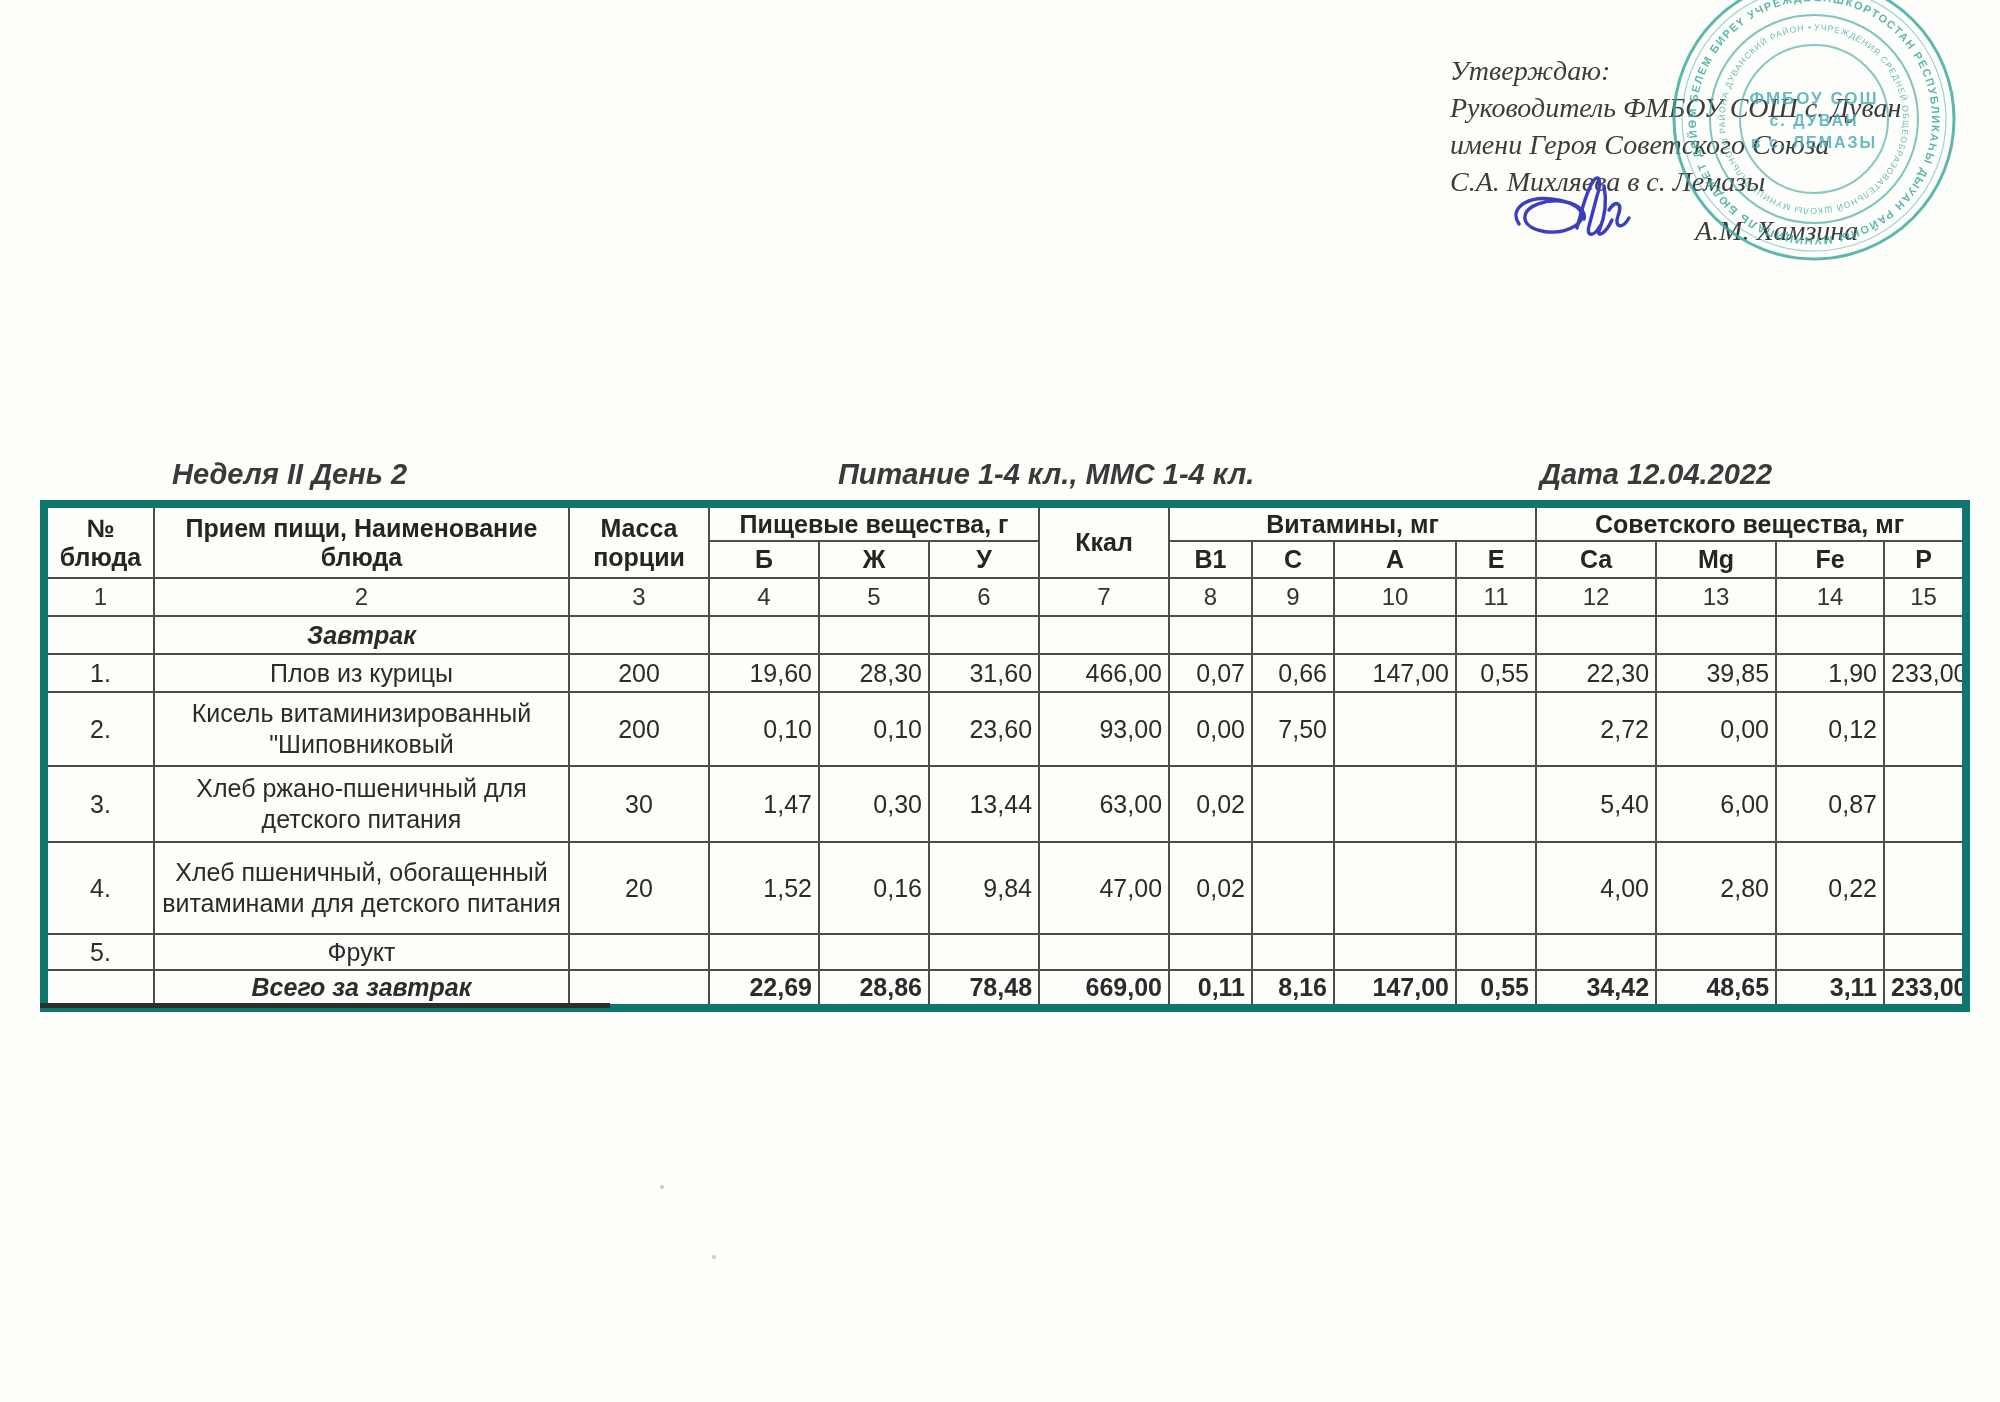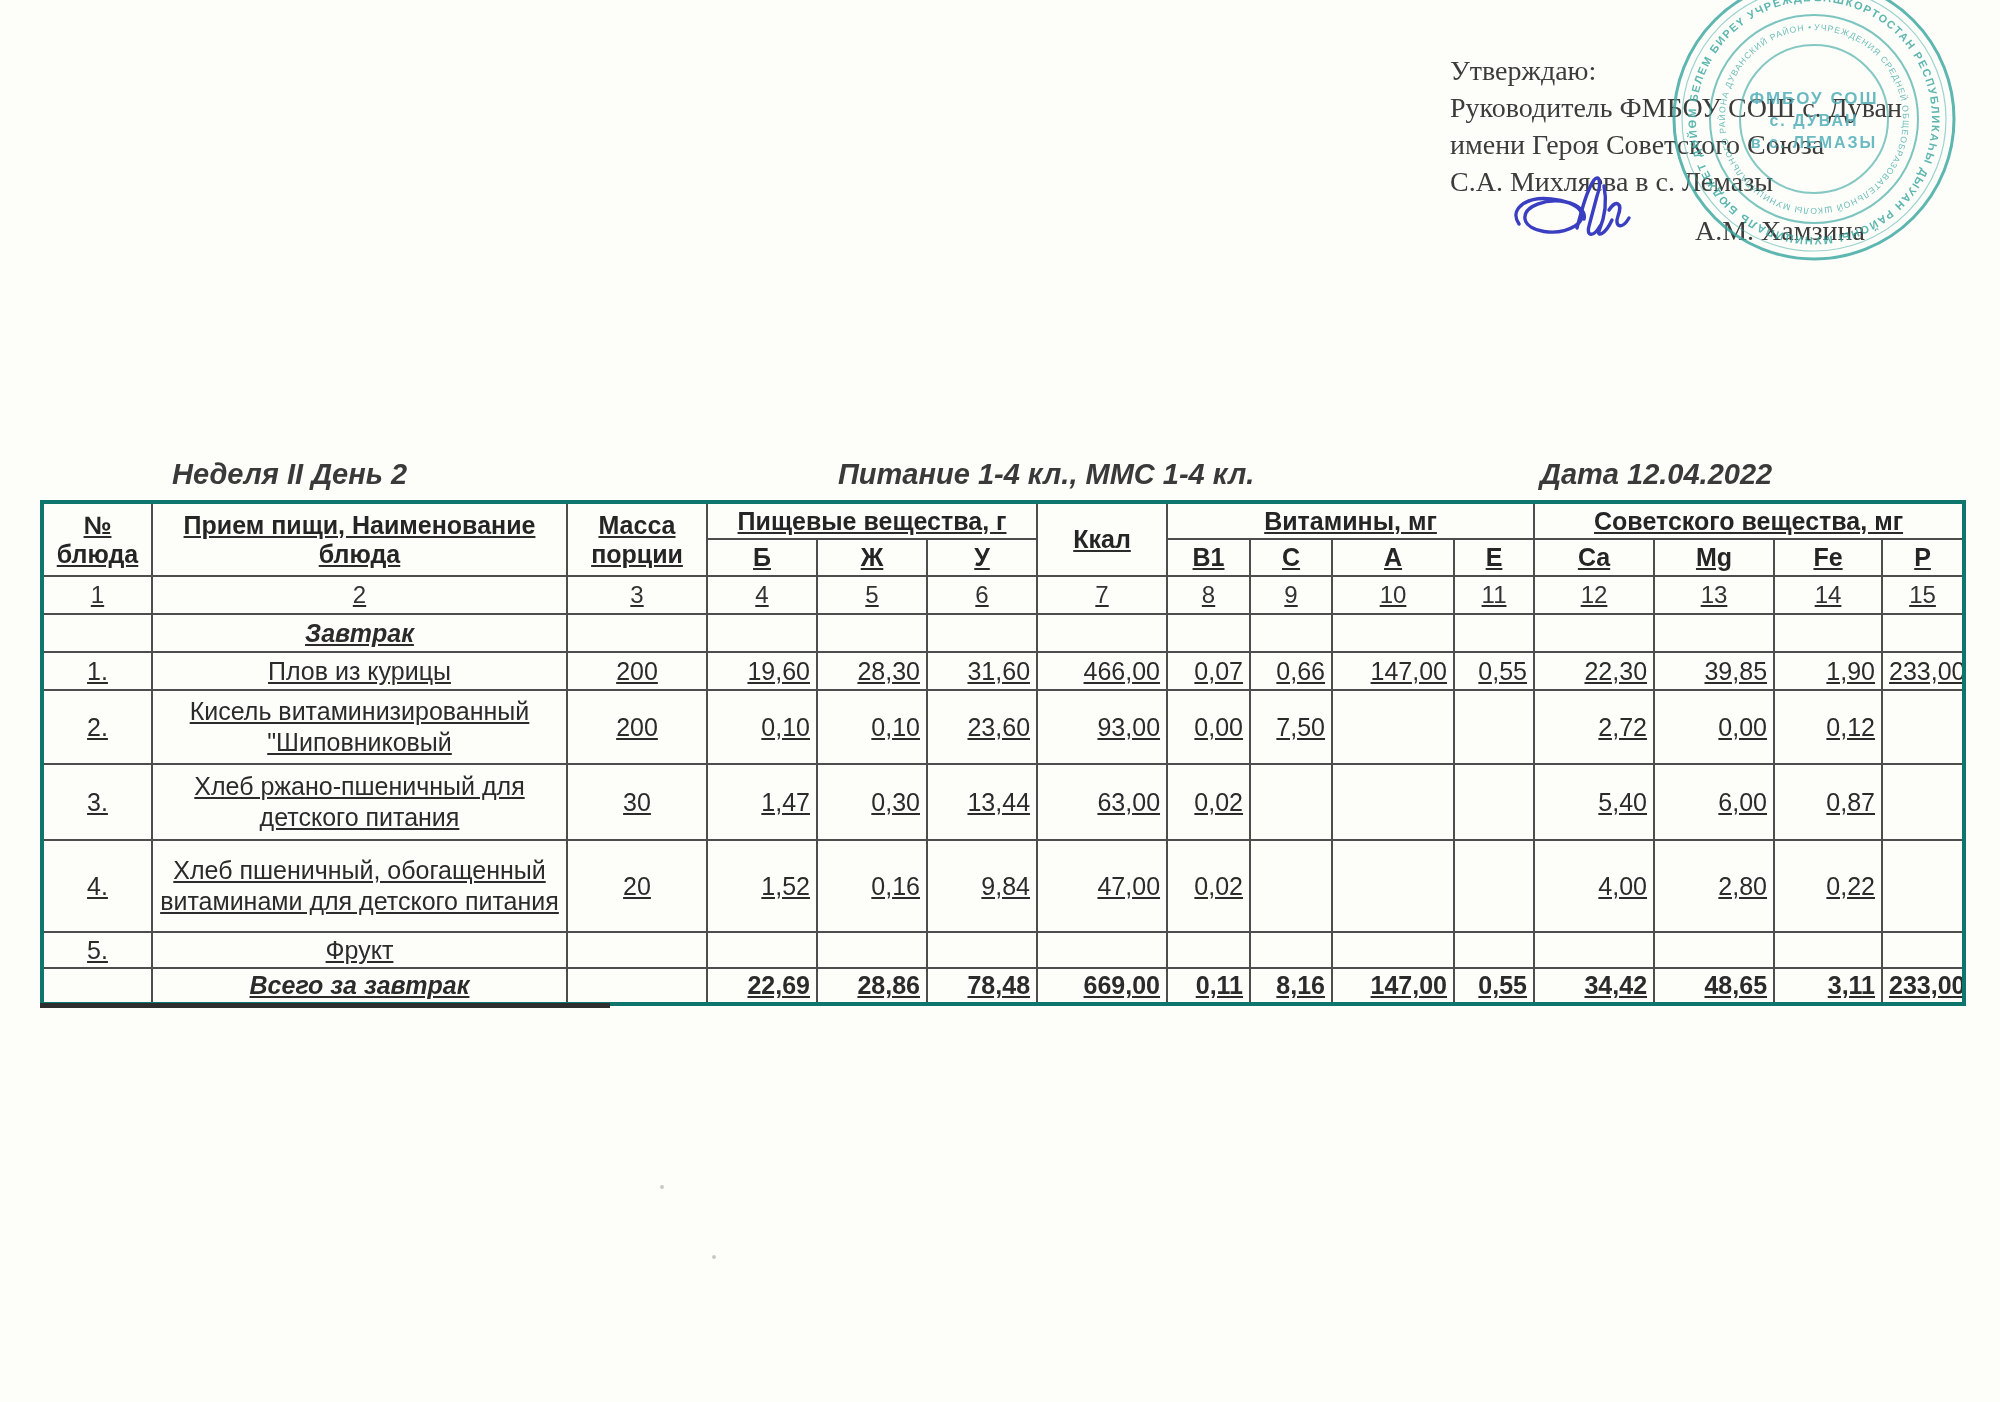--- a/index.html
+++ b/index.html
@@ -8,38 +8,37 @@
     width:2000px;height:1402px;
     background:#fdfdfa;
     overflow:hidden;
     font-family:"Liberation Sans", sans-serif;
     color:#2e2e2e;
   }
   
   .approval{
     position:absolute;left:1450px;top:52px;width:520px;
     font-family:"Liberation Serif", serif;
-    font-size:28px;line-height:37px;color:#3c3c3c;
+    font-size:28px;line-height:37px;color:#3c3c3c;font-style:italic;
   }
   .approval .signer{margin-top:12px;padding-left:245px;}
   .signature-svg{position:absolute;left:1505px;top:168px;width:185px;height:85px;}
   .stamp-svg{position:absolute;left:1663px;top:-32px;width:302px;height:302px;opacity:.82;}
   
   .titles{position:absolute;left:0;top:458px;width:1892px;height:36px;
     font-weight:bold;font-style:italic;font-size:29px;color:#3a3a3a;}
   .title-week{position:absolute;left:172px;top:0;}
   .title-meal{position:absolute;left:838px;top:0;}
   .title-date{position:absolute;left:1540px;top:0;}
   
   .menu-table{
     position:absolute;left:40px;top:500px;width:1922px;
     border-collapse:collapse;table-layout:fixed;
     font-size:25px;color:#2b2b2b;
-    border:4px solid #0f766e;
-    text-decoration:underline;
+    border:8px solid #0f766e;
   }
   .menu-table td{
     border:2px solid #4d4d4d;
     padding:1px 6px;
     overflow:hidden;
     vertical-align:middle;
   }
   .hdr td{font-weight:bold;text-align:center;color:#252525;}
   .row-h1{height:37px;}
   .row-h2{height:37px;}

